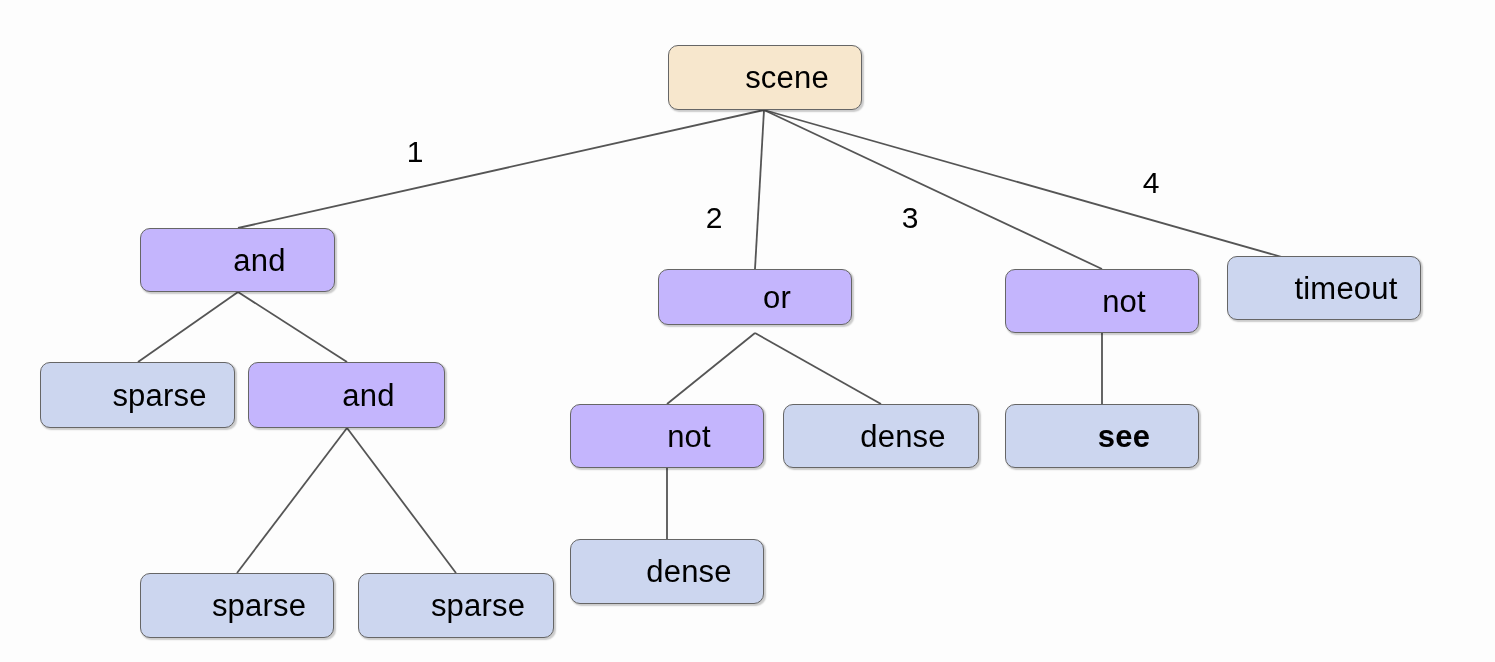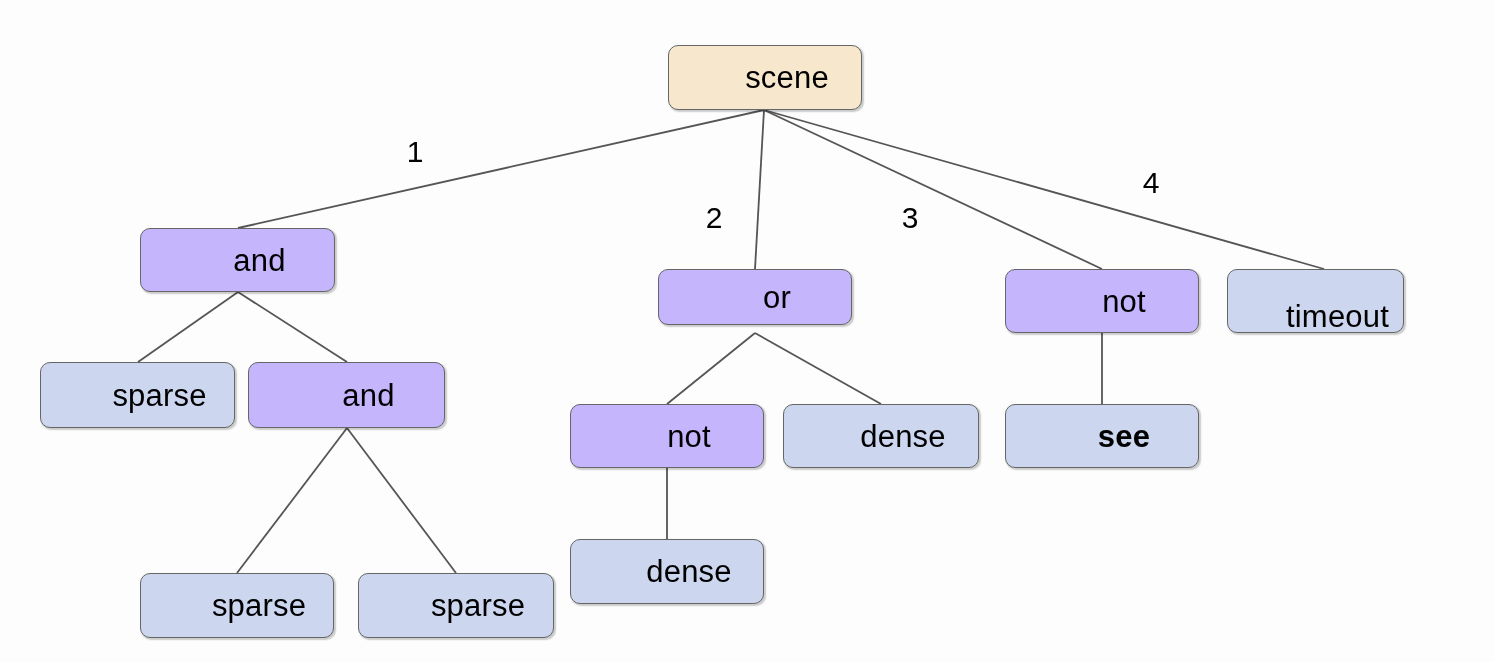--- a/index.html
+++ b/index.html
@@ -75,21 +75,21 @@
       </div>
       <div class="node node-op" style="left: 140px; top: 228px; width: 195px; height: 64px;">
         <span>and</span>
       </div>
       <div class="node node-op" style="left: 658px; top: 269px; width: 194px; height: 56px;">
         <span>or</span>
       </div>
       <div class="node node-op" style="left: 1005px; top: 269px; width: 194px; height: 64px;">
         <span>not</span>
       </div>
-      <div class="node node-leaf" style="left: 1227px; top: 269px; width: 177px; height: 64px; align-items: flex-end;">
+      <div class="node node-leaf" style="left: 1227px; top: 256px; width: 194px; height: 64px;">
         <span>timeout</span>
       </div>
       <div class="node node-leaf" style="left: 40px; top: 362px; width: 195px; height: 66px;">
         <span>sparse</span>
       </div>
       <div class="node node-op" style="left: 248px; top: 362px; width: 197px; height: 66px;">
         <span>and</span>
       </div>
       <div class="node node-op" style="left: 570px; top: 404px; width: 194px; height: 64px;">
         <span>not</span>

